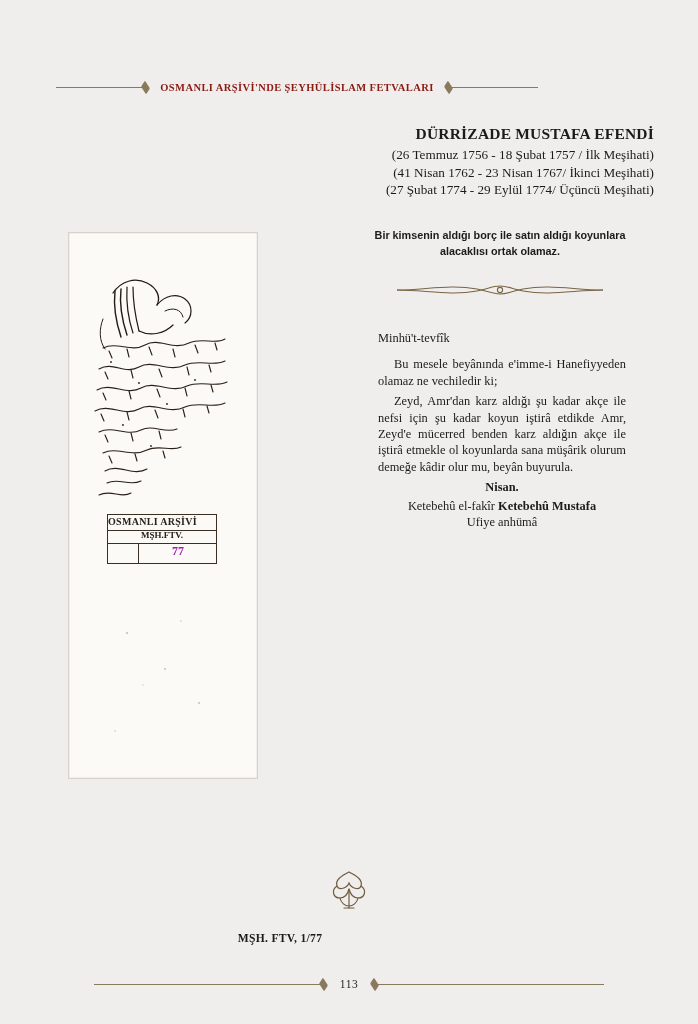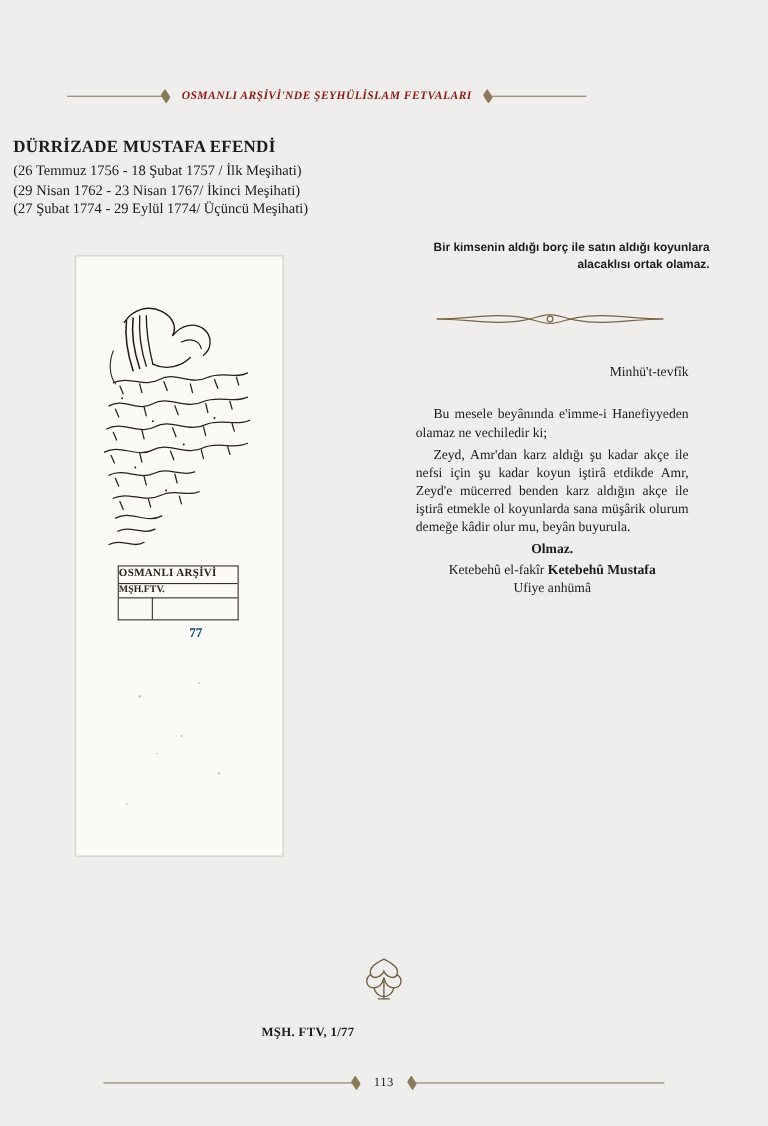--- a/index.html
+++ b/index.html
@@ -25,21 +25,20 @@
   
   .runhead {
     position: absolute;
     top: 82px;
     left: 0;
     width: 594px;
     display: flex;
     align-items: center;
     justify-content: center;
     gap: 10px;
-    font-style: italic;
   }
   .runhead-title {
     font-family: "Liberation Serif", serif;
     font-size: 10.5px;
     font-weight: bold;
     letter-spacing: 0.4px;
     color: #8b1a12;
     white-space: nowrap;
   }
   .rule {
@@ -62,41 +61,40 @@
   }
   .rule.left::before { right: -2px; }
   .rule.right::before { left: -2px; }
 
   
   .heading {
     position: absolute;
     top: 125px;
     left: 0;
     width: 654px;
-    text-align: left;
-    margin-left: 12px;
+    text-align: right;
   }
   .heading .name {
     font-size: 15.5px;
     font-weight: bold;
     letter-spacing: 0.2px;
     margin-bottom: 3px;
   }
   .heading .term {
     font-size: 13.2px;
     line-height: 17.5px;
   }
 
   
   .question {
     position: absolute;
-    top: 218px;
+    top: 228px;
     left: 355px;
     width: 290px;
-    text-align: right;
+    text-align: center;
     font-family: "Liberation Sans", sans-serif;
     font-size: 10.8px;
     font-weight: bold;
     line-height: 15.5px;
   }
 
   
   .divider {
     position: absolute;
     top: 282px;
@@ -112,22 +110,22 @@
     top: 330px;
     left: 378px;
     width: 248px;
     font-size: 12.4px;
     line-height: 16.4px;
     text-align: justify;
   }
   .col p { margin: 0 0 4px 0; }
   .col .indent { text-indent: 16px; }
   .col .minhut {
-    text-align: right;
-    margin-bottom: 22px;
+    text-align: left;
+    margin-bottom: 10px;
   }
   .col .elcevab {
     text-align: center;
     font-style: italic;
     margin-top: 8px;
     margin-bottom: 2px;
   }
   .col .olmaz {
     text-align: center;
     font-weight: bold;
@@ -175,20 +173,21 @@
   }
   .stamp .sline {
     position: absolute;
     top: 14.5px; left: 0; right: 0;
     height: 1.2px;
     background: #3a2f22;
   }
   .stamp .s2 {
     position: absolute;
     top: 15px; left: 0; right: 0;
+    text-align: center;
     font-size: 9px;
     font-weight: bold;
     color: #2a2119;
     font-family: "Liberation Serif", serif;
   }
   .stamp .sline2 {
     position: absolute;
     top: 27.5px; left: 0; right: 0;
     height: 1.2px;
     background: #3a2f22;
@@ -202,23 +201,22 @@
     background: #3a2f22;
   }
   .stamp .s3 {
     position: absolute;
     top: 29px;
     left: 34px;
     right: 2px;
     text-align: center;
     font-size: 12px;
     font-weight: bold;
-    color: #0c4a6e;
+    color: #a21caf;
     font-family: "Liberation Serif", serif;
-    margin-top: 24px;
   }
 
   
   .bottom-orn {
     position: absolute;
     top: 868px;
     left: 0;
     width: 698px;
     text-align: center;
     color: #6f5c3e;
@@ -258,39 +256,39 @@
 
   <div class="runhead">
     <span class="rule left"></span>
     <span class="runhead-title">OSMANLI ARŞİVİ'NDE ŞEYHÜLİSLAM FETVALARI</span>
     <span class="rule right"></span>
   </div>
 
   <div class="heading">
     <div class="name">DÜRRİZADE MUSTAFA EFENDİ</div>
     <div class="term">(26 Temmuz 1756 - 18 Şubat 1757 / İlk Meşihati)</div>
-    <div class="term">(29 Nisan 1762 - 23 Nisan 1767/ İkinci Meşihati)</div>
+    <div class="term">(41 Nisan 1762 - 23 Nisan 1767/ İkinci Meşihati)</div>
     <div class="term">(27 Şubat 1774 - 29 Eylül 1774/ Üçüncü Meşihati)</div>
   </div>
 
   <div class="question">Bir kimsenin aldığı borç ile satın aldığı koyunlara alacaklısı ortak olamaz.</div>
 
   <div class="divider">
     <svg width="210" height="16" viewBox="0 0 210 16" xmlns="http://www.w3.org/2000/svg">
       <path d="M2 8 C 30 8, 55 2, 82 7 C 92 9, 98 12, 105 12 C 112 12, 118 9, 128 7 C 155 2, 180 8, 208 8" fill="none" stroke="#7a6444" stroke-width="1.1"></path>
       <path d="M2 8 C 30 8, 55 14, 82 9 C 92 7, 98 4, 105 4 C 112 4, 118 7, 128 9 C 155 14, 180 8, 208 8" fill="none" stroke="#7a6444" stroke-width="1.1"></path>
       <circle cx="105" cy="8" r="2.6" fill="none" stroke="#7a6444" stroke-width="1.1"></circle>
     </svg>
   </div>
 
   <div class="col">
     <p class="minhut">Minhü't-tevfîk</p>
     <p class="indent">Bu mesele beyânında e'imme-i Hanefiyyeden olamaz ne vechiledir ki;</p>
     <p class="indent">Zeyd, Amr'dan karz aldığı şu kadar akçe ile nefsi için şu kadar koyun iştirâ etdikde Amr, Zeyd'e mücerred benden karz aldığın akçe ile iştirâ etmekle ol koyunlarda sana müşârik olurum demeğe kâdir olur mu, beyân buyurula.</p>
-    <p class="olmaz">Olmaz.</p>
+    <p class="olmaz">Nisan.</p>
     <p class="ketebe"><span>Ketebehû el-fakîr </span><b>Ketebehû Mustafa</b></p>
     <p class="ufiye">Ufiye anhümâ</p>
   </div>
 
   <div class="facsimile">
     <div class="facs-inner">
       <svg width="188" height="545" viewBox="0 0 188 545" xmlns="http://www.w3.org/2000/svg">
         <g stroke="#221a12" fill="none" stroke-linecap="round" stroke-width="1.1">
 
           <path d="M46 58 C 44 76, 48 92, 52 104" stroke-width="1.4"></path>

